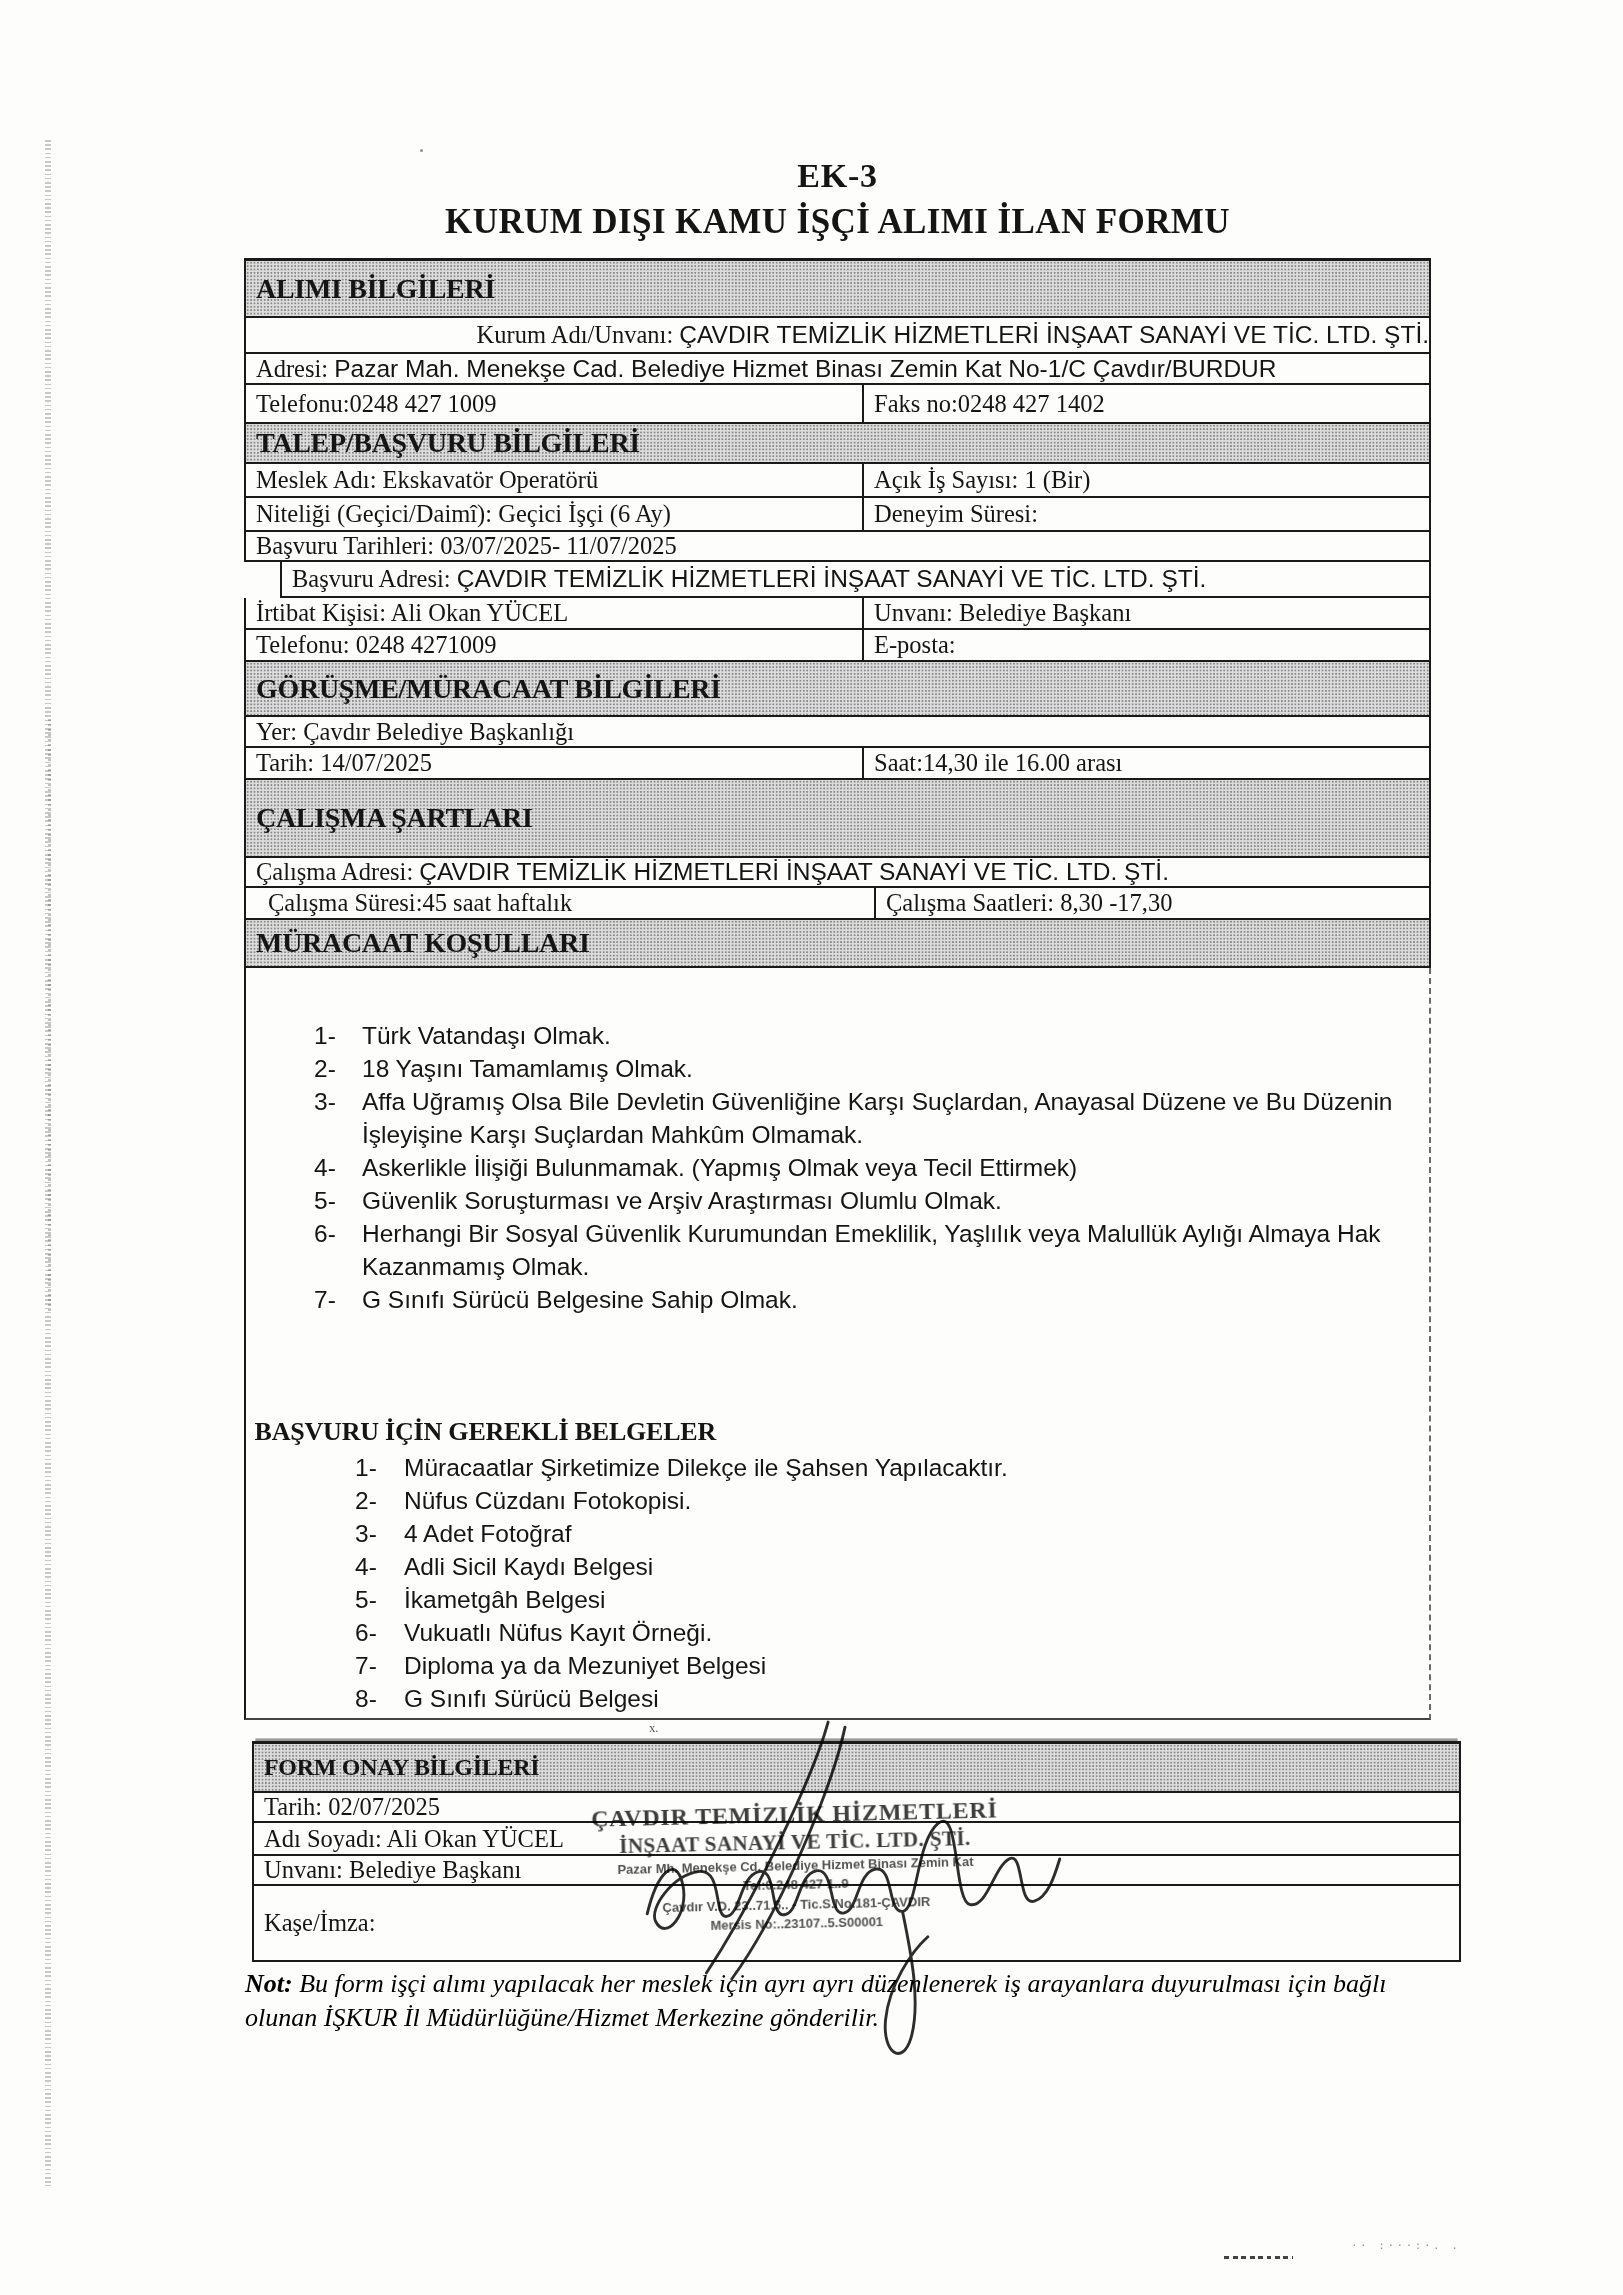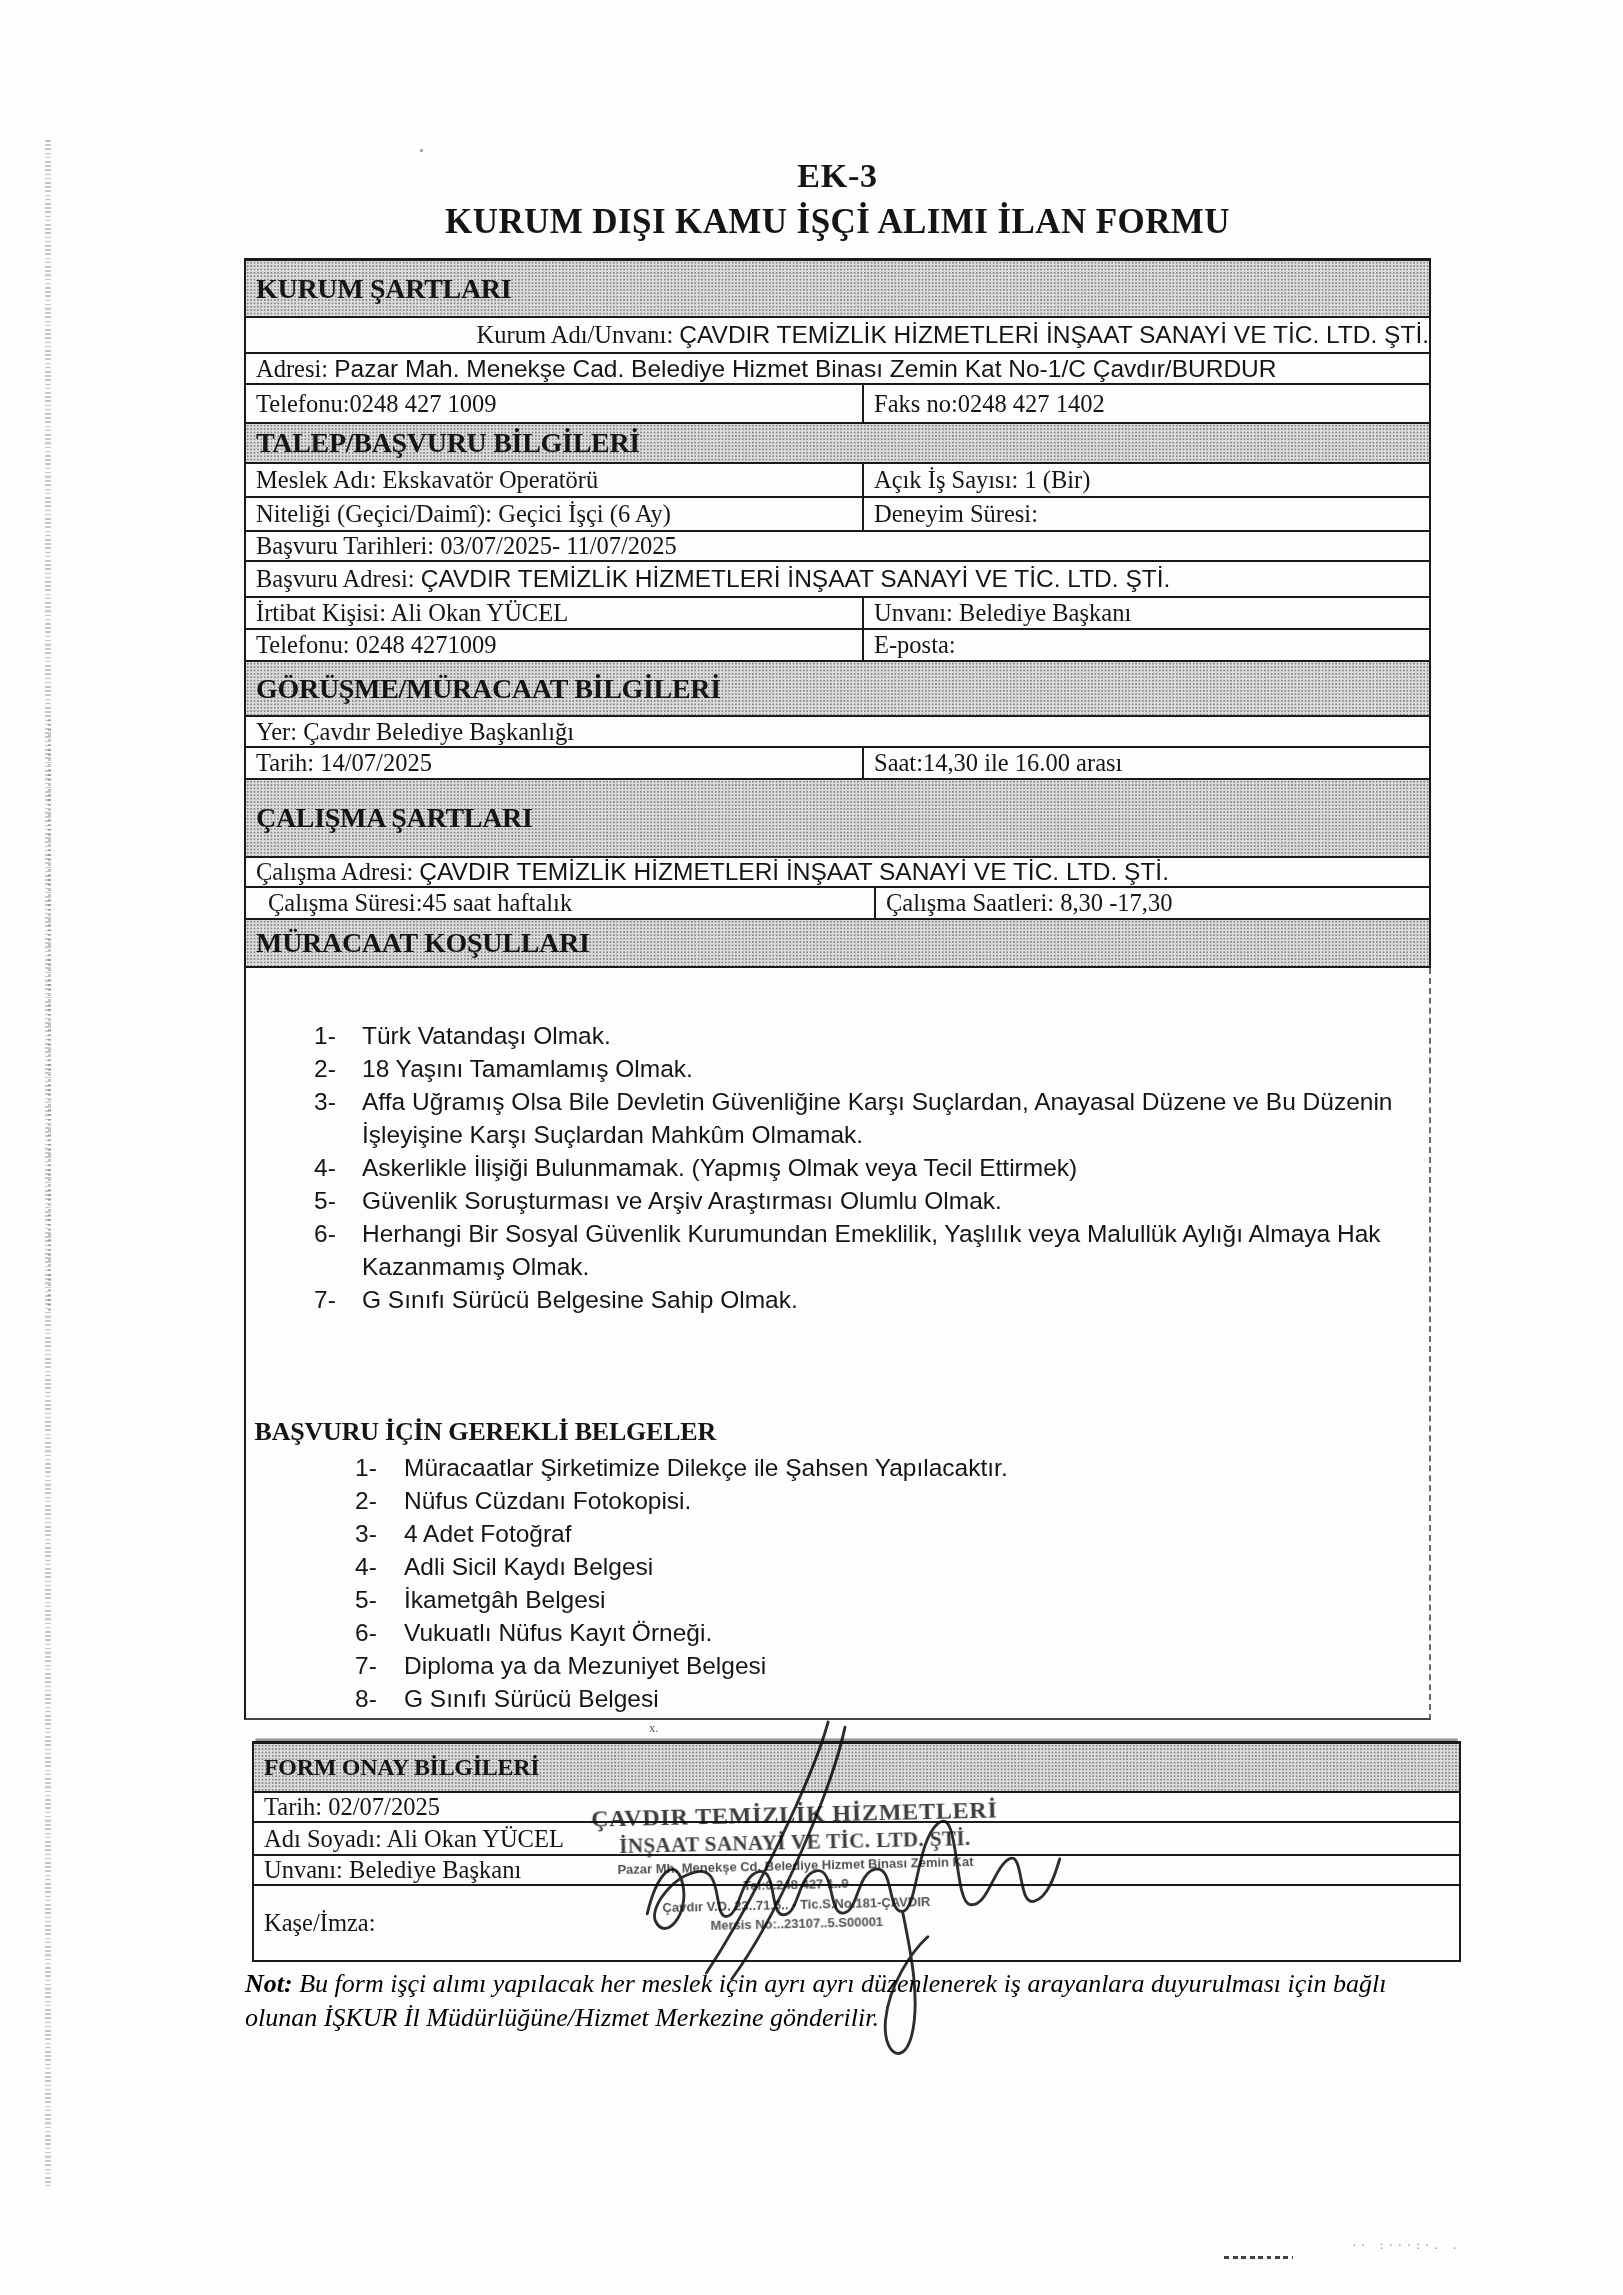--- a/index.html
+++ b/index.html
@@ -25,21 +25,21 @@
       display:flex;align-items:center;}
   .cr{flex:1;display:flex;align-items:center;}
   .sans{font-family:"Liberation Sans",sans-serif;}
   .lbl{white-space:pre;}
 
   
   .h-kurum{height:57px;}
   .r-kurumadi{height:36px;justify-content:flex-end;} .r-adres{height:31px;} .r-telfaks{height:39px;}
   .h-talep{height:40px;}
   .r-meslek{height:34px;} .r-nitelik{height:34px;} .r-btarih{height:30px;}
-  .r-badres{height:36px;} .r-irtibat{height:32px;} .r-teleposta{height:32px;}
+  .r-badres{height:36px;margin-left:36px;} .r-irtibat{height:32px;} .r-teleposta{height:32px;}
   .h-gorusme{height:55px;}
   .r-yer{height:31px;} .r-tarihsaat{height:32px;}
   .h-calisma{height:78px;}
   .r-cadres{height:30px;} .r-csure{height:32px;padding-left:12px;}
   .h-muracaat{height:48px;}
 
   
   .bigbox{box-sizing:border-box;height:752px;border-left:2.5px solid #1a1a1a;
           border-right:2.5px dashed #6a6a6a;border-bottom:2.5px solid #444;
           font-family:"Liberation Sans",sans-serif;font-size:24.5px;}
@@ -108,21 +108,21 @@
   <div class="smudge-line"></div>
   <div class="smudge-dots">·· :···:·.&nbsp;.</div>
 
   <div class="titleblock">
     <div class="doccode">EK-3</div>
     <div class="doctitle">KURUM DIŞI KAMU İŞÇİ ALIMI İLAN FORMU</div>
   </div>
 
   <div class="maintable">
 
-    <div class="trow band h-kurum pad">KURUM ŞARTLARI</div>
+    <div class="trow band h-kurum pad">ALIMI BİLGİLERİ</div>
     <div class="trow r-kurumadi pad">
       <span class="lbl">Kurum Adı/Unvanı: </span>
         <span class="sans">ÇAVDIR TEMİZLİK HİZMETLERİ İNŞAAT SANAYİ VE TİC. LTD. ŞTİ.</span>
     </div>
     <div class="trow r-adres pad">
       <span class="lbl">Adresi: </span>
         <span class="sans">Pazar Mah. Menekşe Cad. Belediye Hizmet Binası Zemin Kat No-1/C  Çavdır/BURDUR</span>
     </div>
     <div class="trow r-telfaks">
       <div class="cl pad">Telefonu:0248 427 1009</div>

